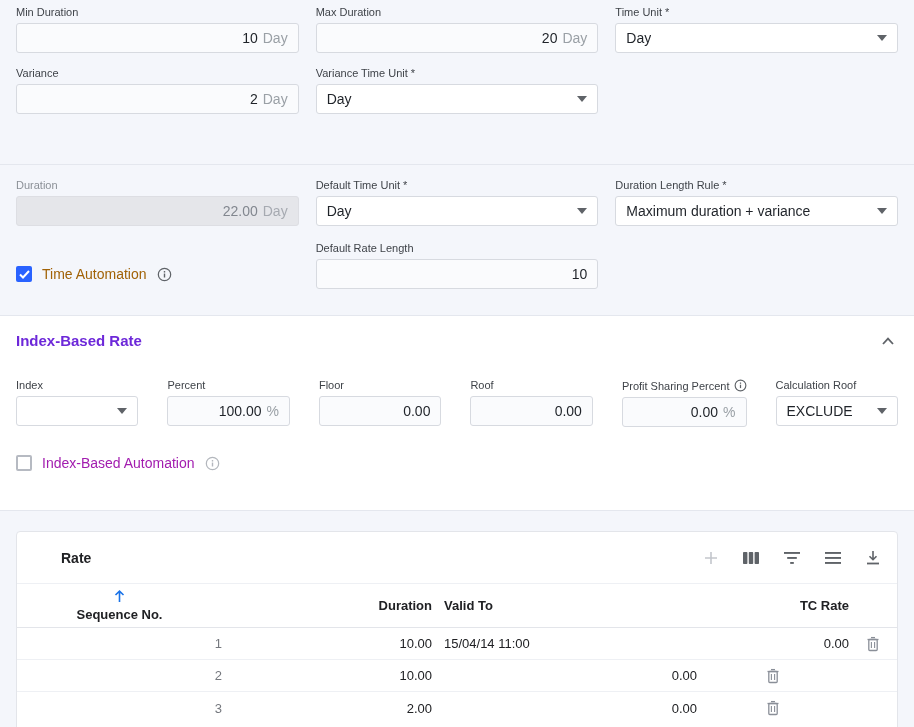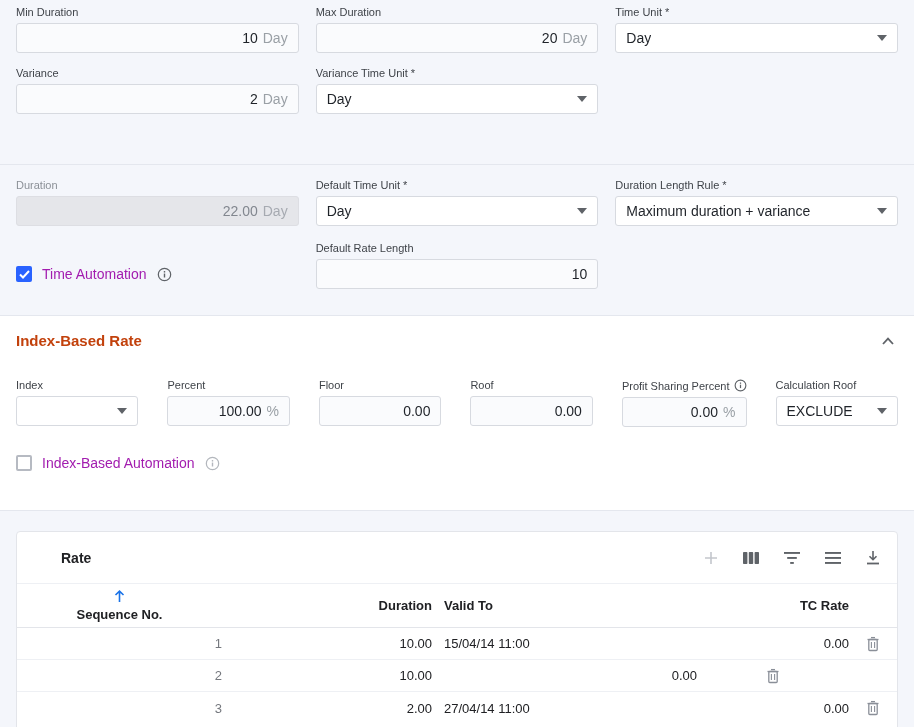--- a/index.html
+++ b/index.html
@@ -52,35 +52,35 @@
   .row3 { margin-bottom: 16px; }
 
   
   .check-row { display: flex; align-items: center; gap: 10px; align-self: end; margin-bottom: 7px; }
   .cb {
     width: 16px; height: 16px; border-radius: 2px;
     background: #2962ff; display: flex; align-items: center; justify-content: center;
     flex: 0 0 auto;
   }
   .cb.off { background: transparent; border: 2px solid #b6bac2; }
-  .check-label { font-size: 14px; color: #a21caf; }
+  .check-label { font-size: 14px; color: #a16207; }
   .check-label.muted { color: #a21caf; }
   .info { display: inline-flex; color: #5f6368; cursor: pointer; }
   .info.muted { color: #b3b7bd; }
   .info.small svg { width: 13px; height: 13px; }
 
   
   .index-section {
     background: #ffffff;
     border-top: 1px solid #e4e7ee;
     border-bottom: 1px solid #e4e7ee;
     padding: 16px 16px 32px 16px;
   }
   .section-head { display: flex; align-items: center; justify-content: space-between; margin-bottom: 30px; }
-  .section-title { font-size: 15px; font-weight: bold; color: #c2410c; }
+  .section-title { font-size: 15px; font-weight: bold; color: #6d28d9; }
   .collapse-btn { cursor: pointer; display: inline-flex; padding: 4px; }
   .index-check { margin-top: 28px; }
 
   
   .rate-area { padding: 20px 16px 0 16px; }
   .card { background: #ffffff; border: 1px solid #e3e5ea; border-radius: 4px; }
   .card-header {
     height: 52px; display: flex; align-items: center; justify-content: space-between;
     padding: 0 16px 0 12px; border-bottom: 1px solid #eef0f4;
   }
@@ -380,21 +380,20 @@
               <path d="M1.5 3.5 h11" stroke="#8a8f98" stroke-width="1.3"></path>
               <path d="M5 1.6 h4" stroke="#8a8f98" stroke-width="1.3"></path>
               <rect x="2.8" y="3.5" width="8.4" height="11" rx="1" fill="none" stroke="#8a8f98" stroke-width="1.3"></rect>
               <path d="M5.4 6 v6 M8.6 6 v6" stroke="#8a8f98" stroke-width="1.1"></path>
             </svg>
         </div>
       </div>
       <div class="tgrid trow">
         <div class="cell-r seq-val">3</div>
         <div class="cell-r">2.00</div>
-        <div class="cell-l">27/04/14 11:00</div>
         <div class="cell-r">0.00</div>
         <div class="trash-cell">
           <svg width="14" height="16" viewBox="0 0 14 16">
               <path d="M1.5 3.5 h11" stroke="#8a8f98" stroke-width="1.3"></path>
               <path d="M5 1.6 h4" stroke="#8a8f98" stroke-width="1.3"></path>
               <rect x="2.8" y="3.5" width="8.4" height="11" rx="1" fill="none" stroke="#8a8f98" stroke-width="1.3"></rect>
               <path d="M5.4 6 v6 M8.6 6 v6" stroke="#8a8f98" stroke-width="1.1"></path>
             </svg>
         </div>
       </div>

